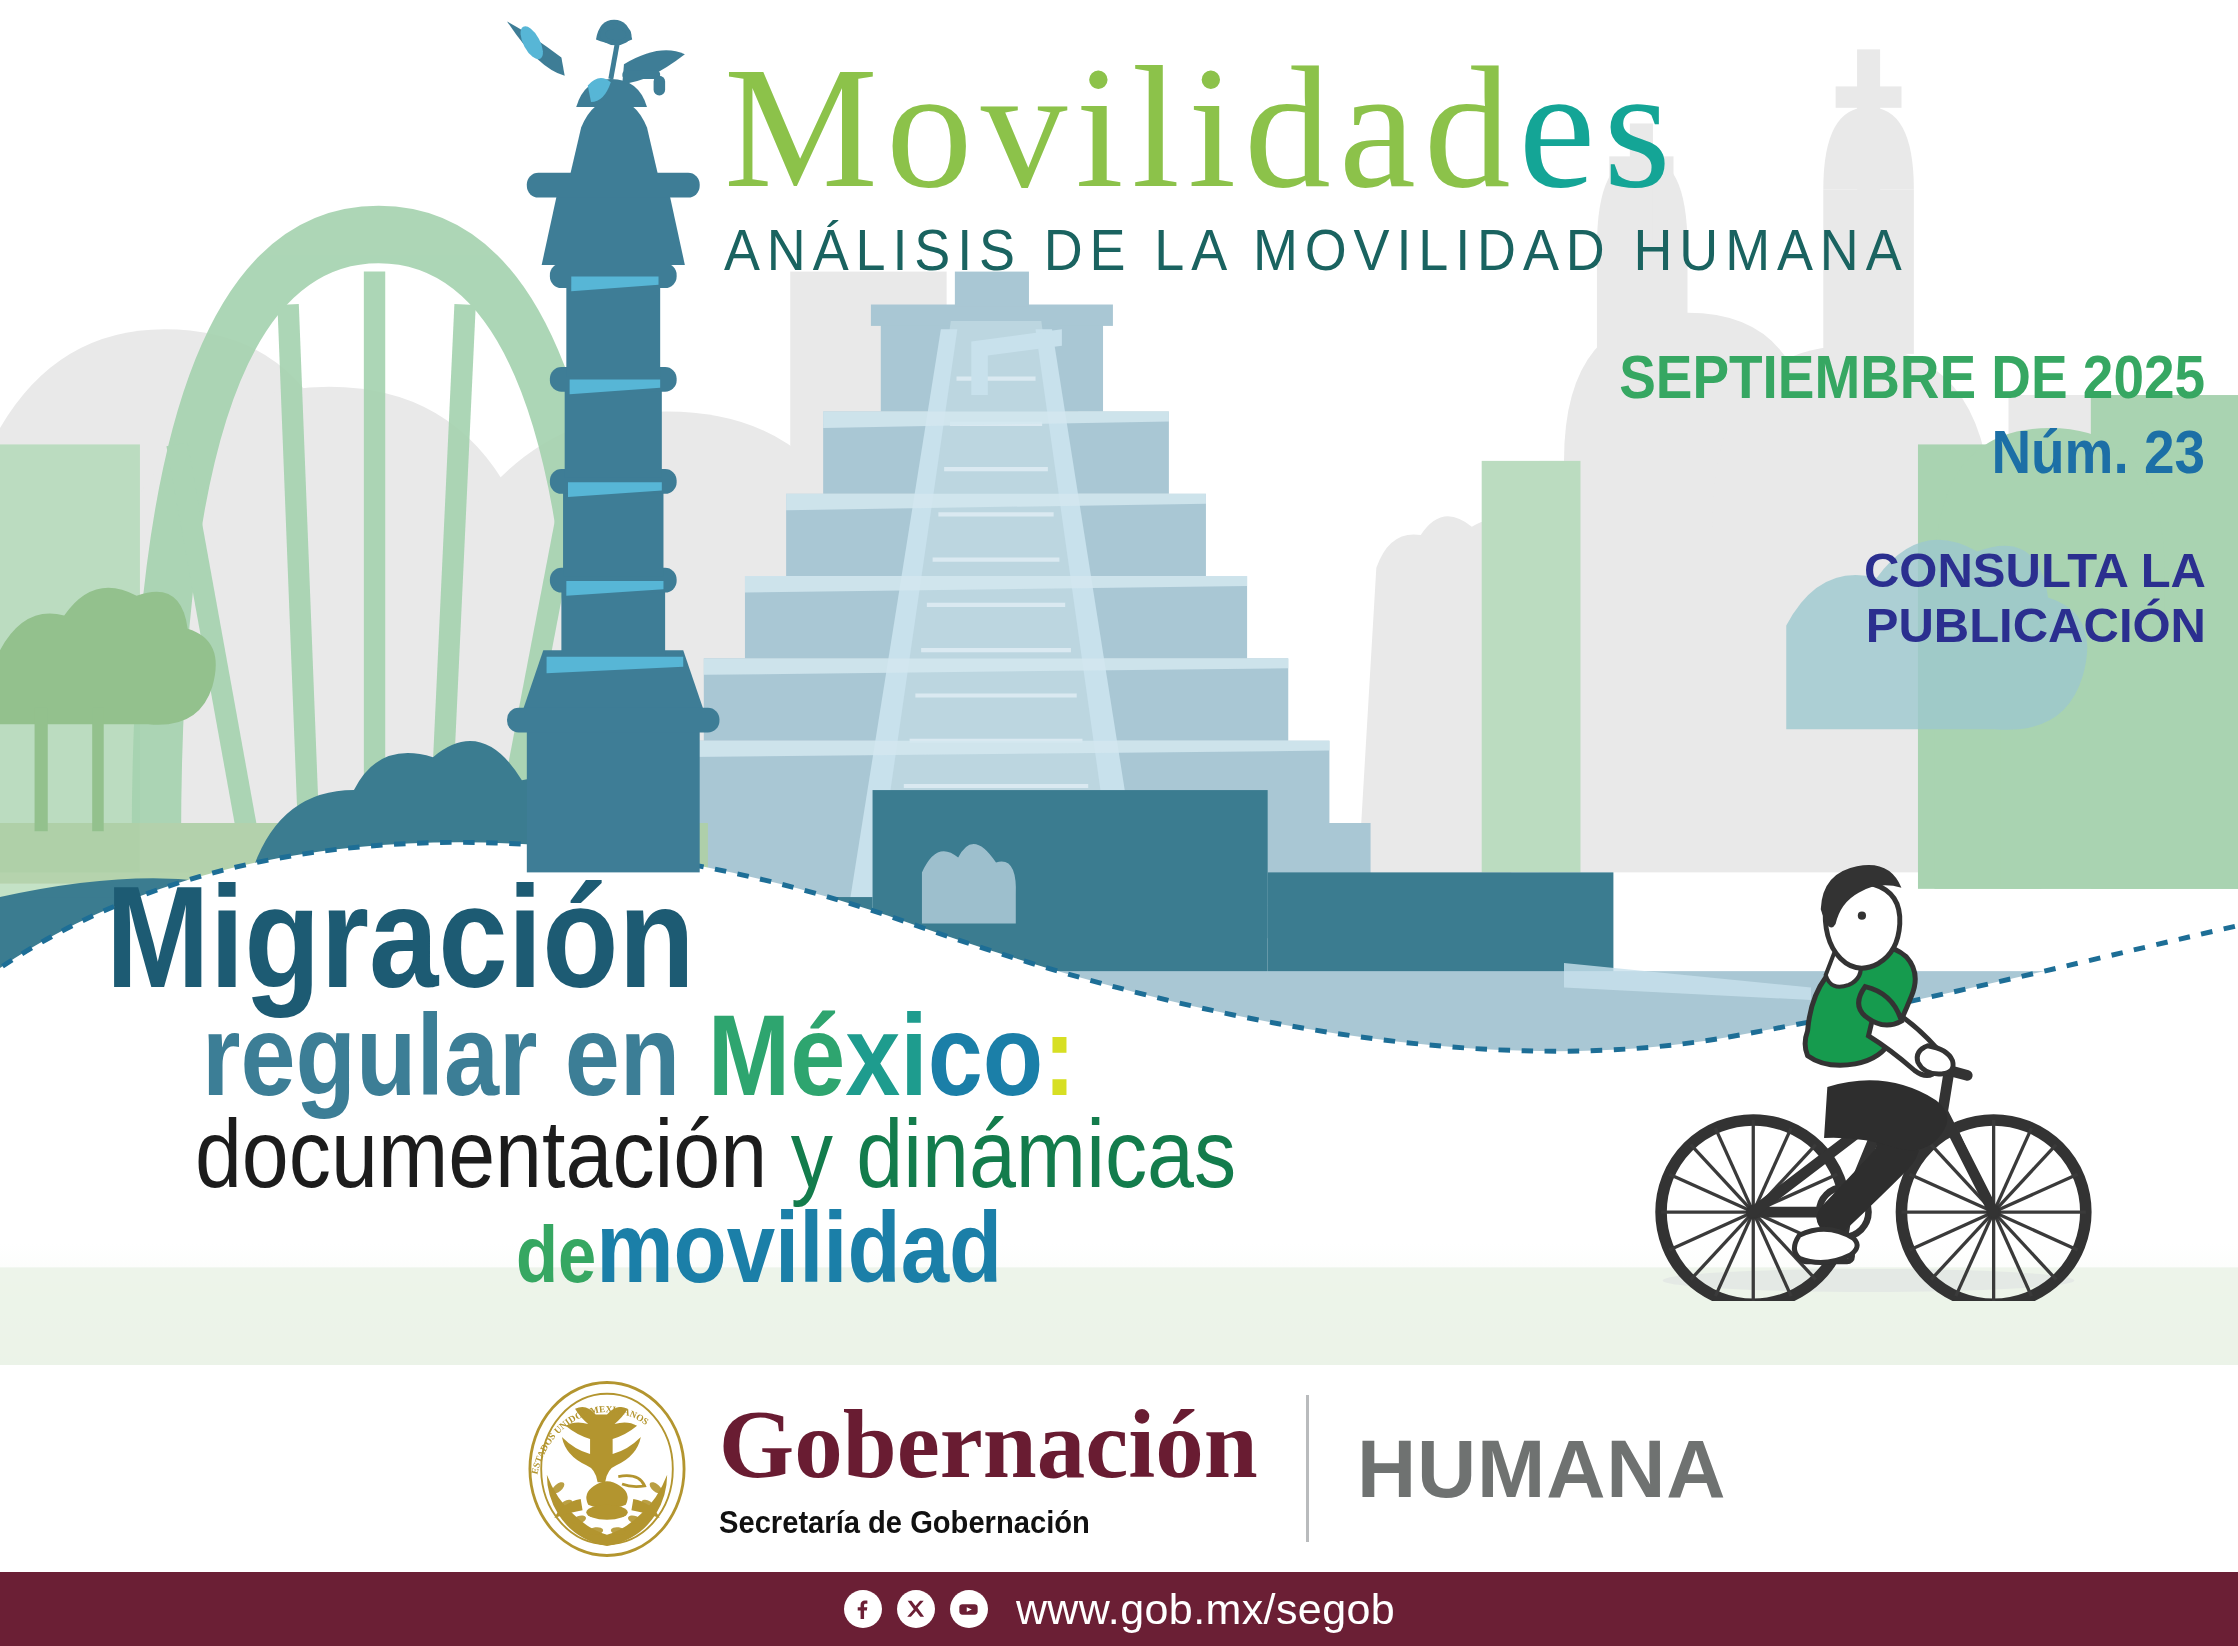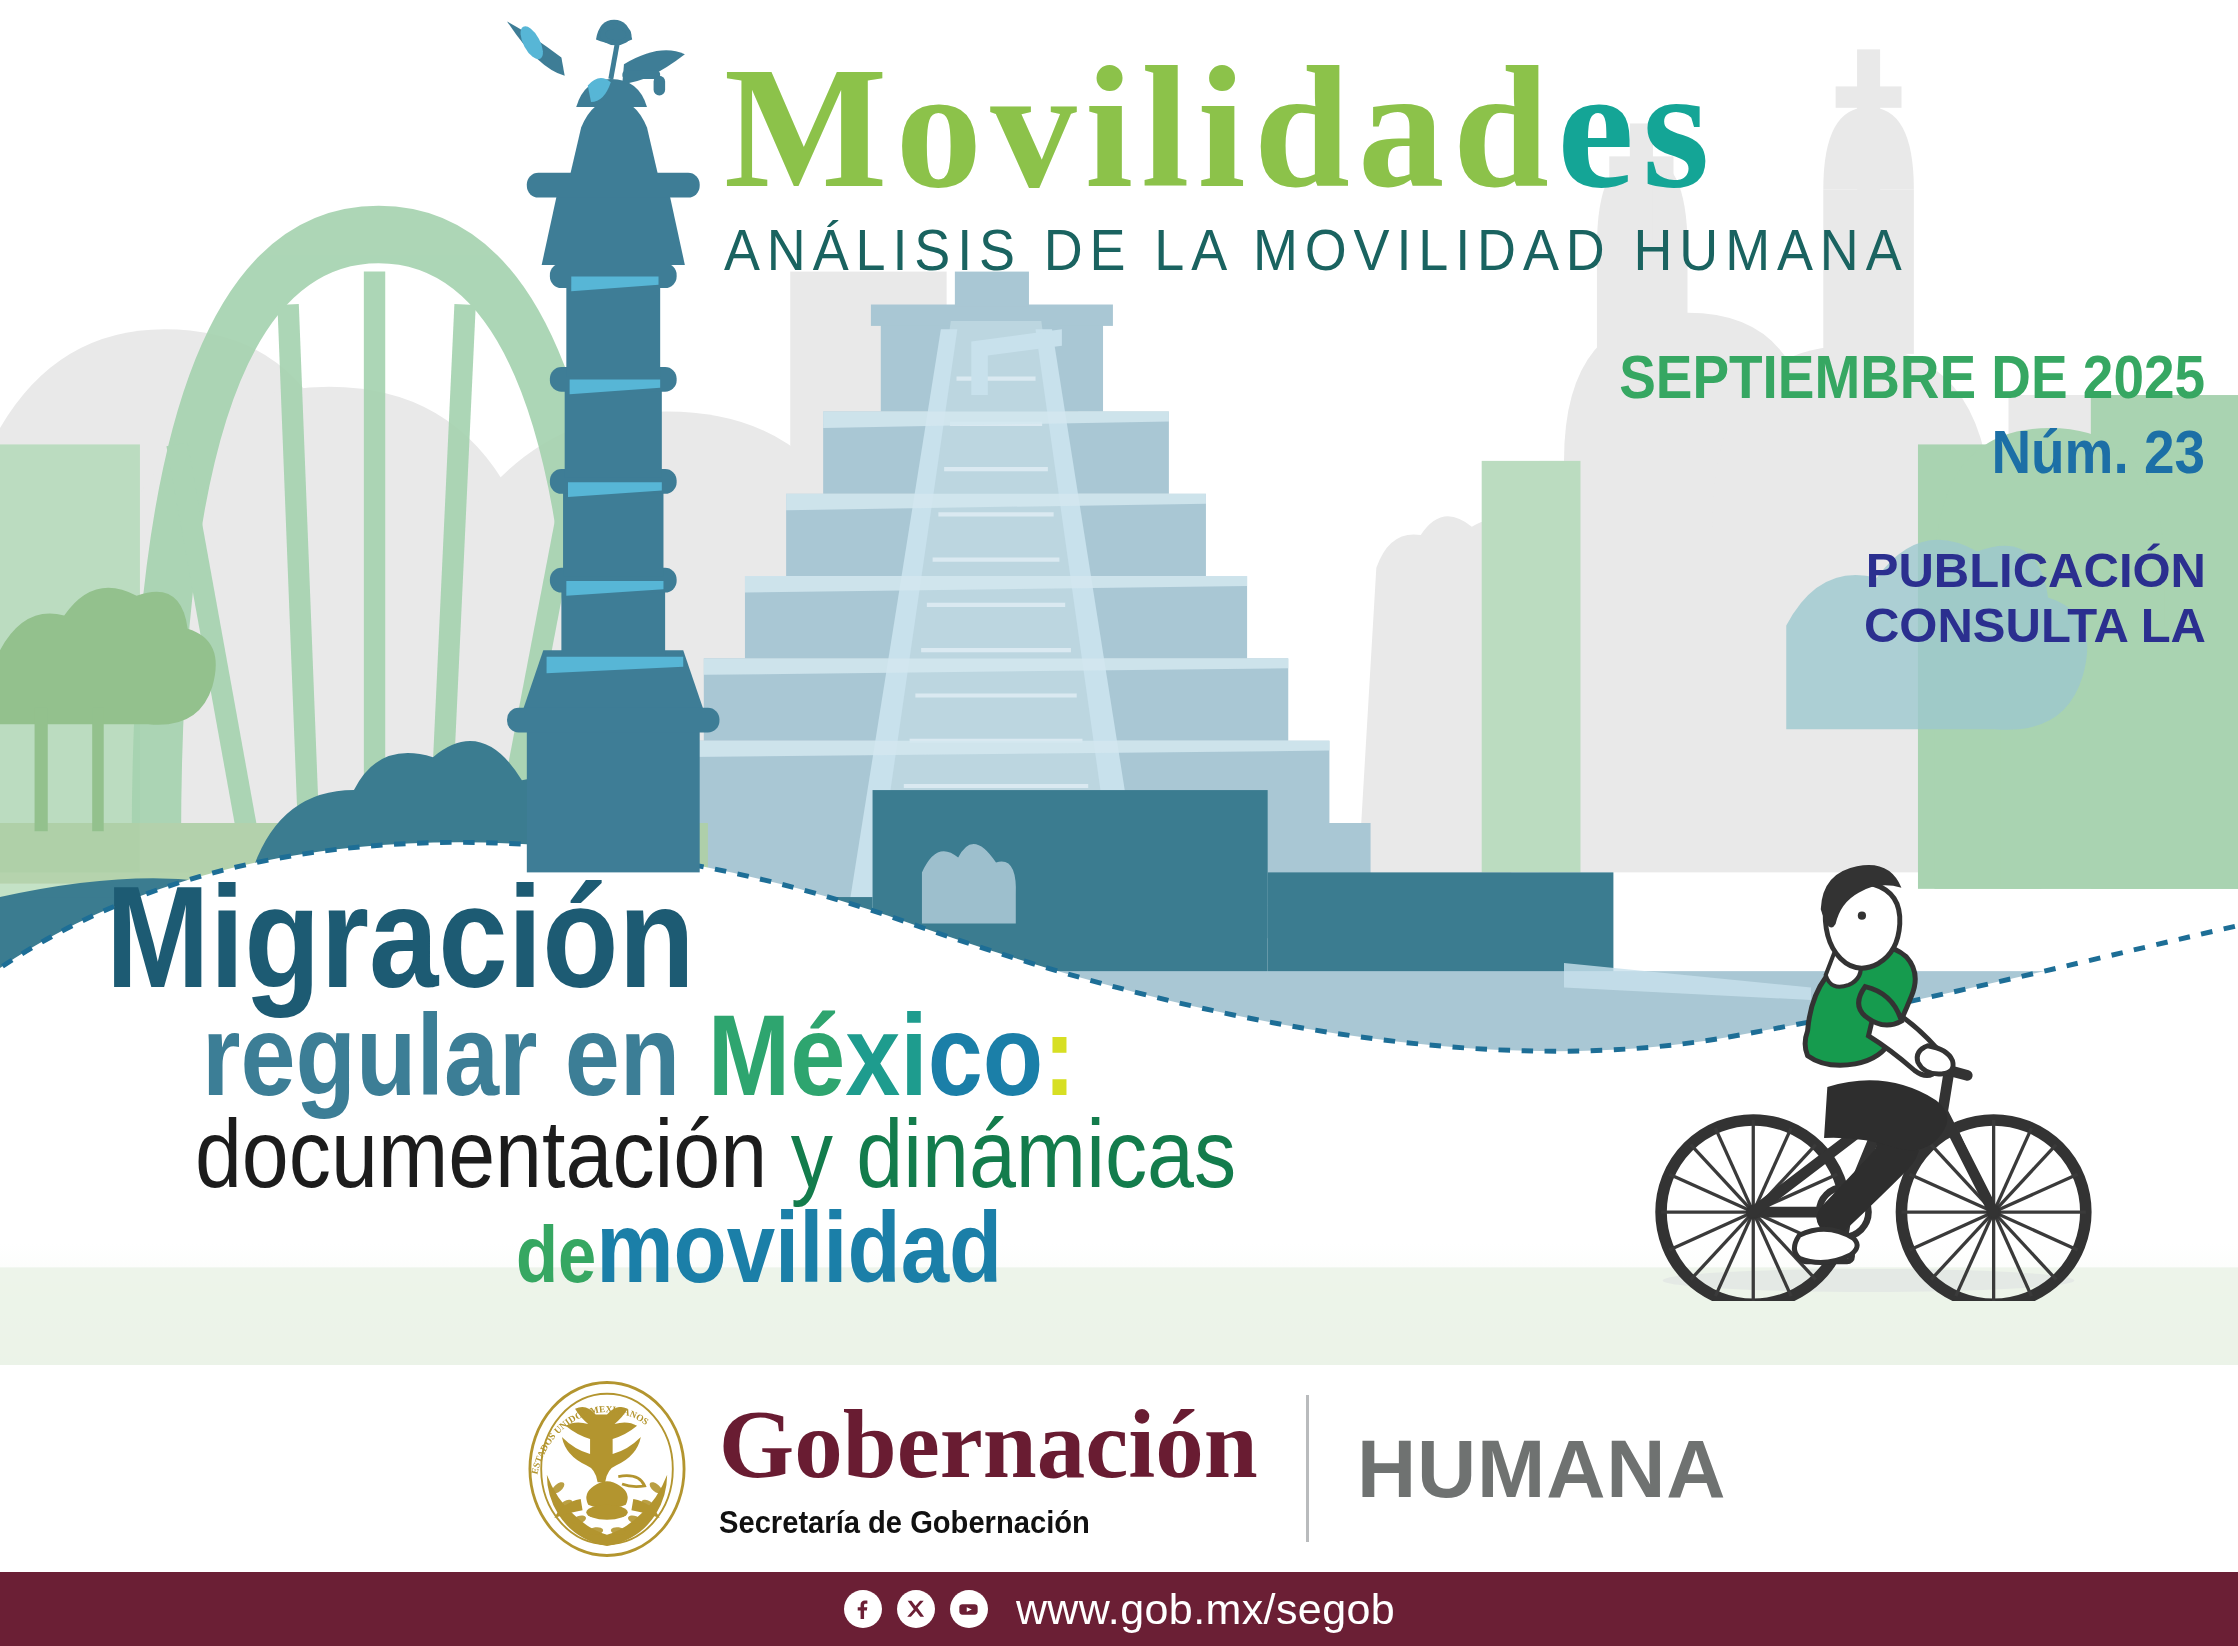--- a/index.html
+++ b/index.html
@@ -24,21 +24,21 @@
   
   .masthead {
     position: absolute;
     left: 724px; top: 45px;
     width: 1481px;
     text-align: left;
     z-index: 8;
   }
   .mast-title {
     font-family: "Liberation Serif", "DejaVu Serif", serif;
-    font-weight: 700;
+    font-weight: 400;
     font-size: 173px;
     line-height: 0.96;
     letter-spacing: 8.2px;
     white-space: nowrap;
   }
   .mast-title .seg-a { color: #8CC24A; }
   .mast-title .seg-b { color: #14A596; }
 
   .mast-sub {
     margin-top: 5px;
@@ -442,22 +442,22 @@
     <div class="mast-title"><span class="seg-a">Movilidad</span><span class="seg-b">es</span></div>
     <div class="mast-sub">ANÁLISIS DE LA MOVILIDAD HUMANA</div>
   </div>
 
   <div class="mast-meta">
     <div class="meta-date">SEPTIEMBRE DE 2025</div>
     <div class="meta-num">Núm. 23</div>
   </div>
 
   <div class="cta">
+    <div>CONSULTA LA</div>
     <div>PUBLICACIÓN</div>
-    <div>CONSULTA LA</div>
   </div>
 
   <div class="headline">
     <div class="hl-row hl1">Migración</div>
     <div class="hl-row hl2"><span class="w-reg">regular en </span><span class="w-mex">Mé</span><span class="w-mex2">xi</span><span class="w-mex3">co</span><span class="w-colon">:</span></div>
     <div class="hl-row hl3"><span class="w-doc">documentación </span><span class="w-din">y dinámicas</span></div>
     <div class="hl-row hl4"><span class="w-de">de</span><span class="w-mov">movilidad</span></div>
   </div>
 
   <svg style="position:absolute;left:1638px;top:840px;width:461px;height:461px;z-index:11;" viewBox="0 0 560 560" xmlns="http://www.w3.org/2000/svg">

